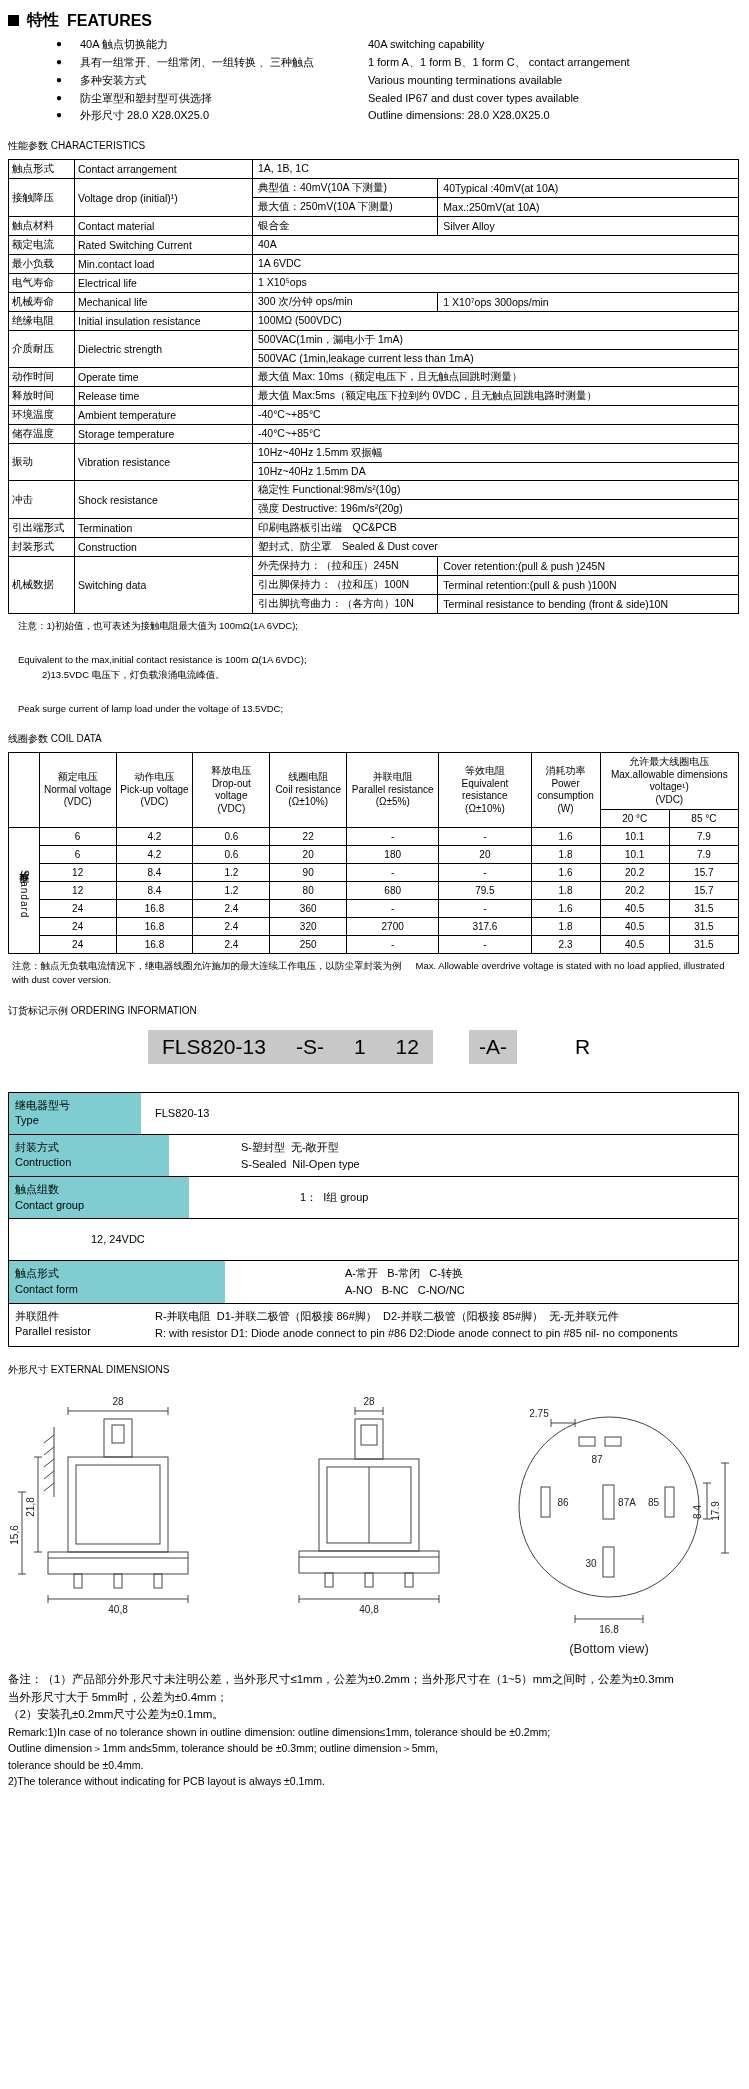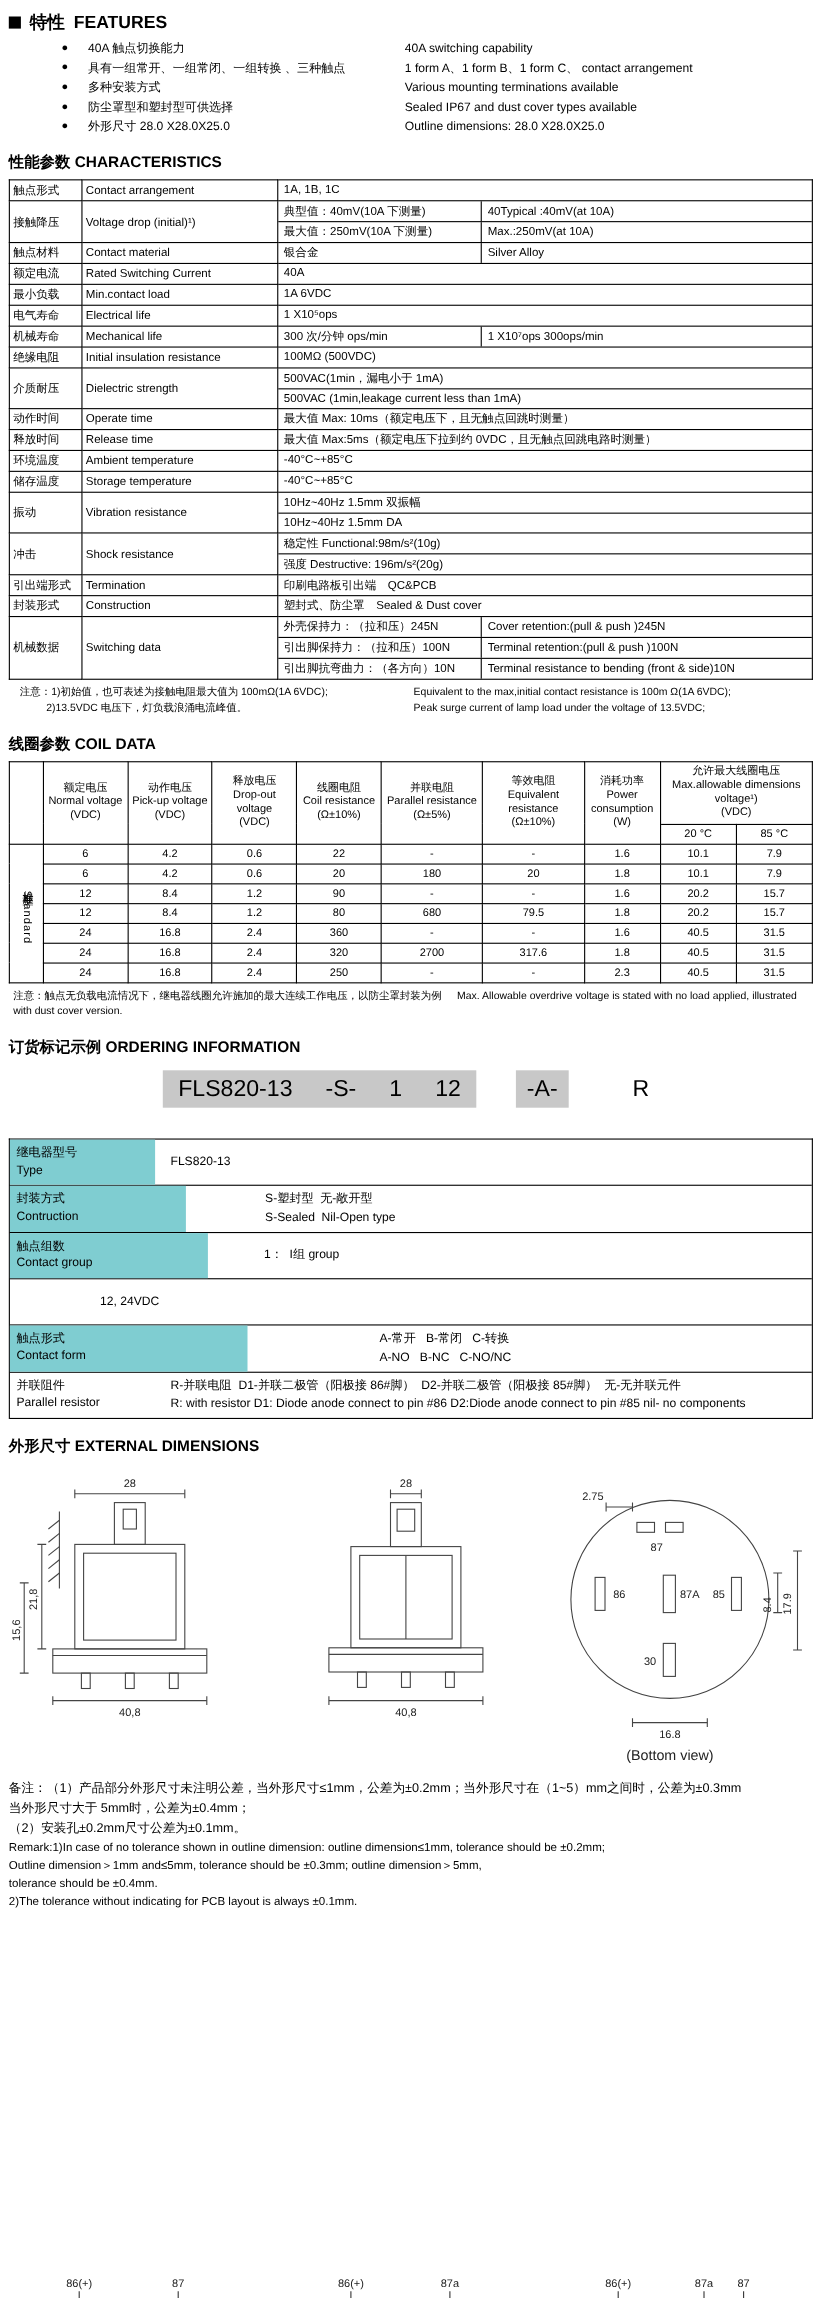--- a/index.html
+++ b/index.html
@@ -3,44 +3,44 @@
 <meta charset="utf-8">
 <style>
   * { margin:0; padding:0; box-sizing:border-box; }
   html,body { background:#fff; }
   body { width:749px; color:#000; font-family:"Liberation Sans","DejaVu Sans",sans-serif; font-size:11px; }
   .page { padding:8px 10px 14px 8px; }
 
   
   .feat-heading { display:flex; align-items:center; gap:8px; font-size:16px; font-weight:bold; margin-top:2px; }
   .sq { width:11px; height:11px; background:#000; display:inline-block; }
-  .sec-heading { font-size:14px; font-weight:bold; margin:16px 0 6px 0; }
+  .sec-heading { font-size:10px; font-weight:normal; margin:16px 0 6px 0; }
 
   
   .feat-list { margin-top:6px; }
   .feat-row { display:flex; margin:3px 0 3px 48px; line-height:1.35; }
   .feat-bullet { width:24px; font-size:10px; }
   .feat-cn { width:288px; padding-right:10px; }
   .feat-en { flex:1; }
 
   
   table.char { border-collapse:collapse; width:100%; table-layout:fixed; }
   table.char td { border:1px solid #000; vertical-align:middle; font-size:10.5px; }
   td.c-cn { width:66px; padding:2px 3px; }
   td.c-en { width:178px; padding:2px 3px; }
   td.c-val { padding:0; }
   .val-line { position:relative; padding:2px 5px; min-height:18px; }
   .val-line.sep { border-top:1px solid #000; }
   .val-r { position:absolute; left:38%; top:0; bottom:0; padding:2px 5px; border-left:1px solid #000; display:flex; align-items:center; }
 
   .note { font-size:9.5px; margin:5px 0 0 10px; line-height:1.5; }
-  .note-line { display:flex; }
+  .note-line { display:flex;flex-direction:column; }
   .note-cn { width:358px; }
   .note-cn.indent { padding-left:24px; }
-  .note-en { flex:1; }
+  .note-en { flex:1;margin-top:20px; }
 
   
   table.coil { border-collapse:collapse; width:100%; table-layout:fixed; margin-top:4px; }
   table.coil th, table.coil td { border:1px solid #000; text-align:center; font-weight:normal; font-size:10px; padding:3px 1px; }
   table.coil th div { line-height:1.25; }
   .coil-group { vertical-align:middle; }
   .coil-group-inner { writing-mode:vertical-rl; margin:0 auto; white-space:nowrap; font-size:10px; letter-spacing:1px; }
   .coil-note { margin-left:4px; font-size:9.5px; }
   .coil-note span { margin-right:14px; }
 
@@ -55,21 +55,21 @@
   .order-val { flex:1; padding:5px 6px; display:flex; flex-direction:column; justify-content:center; gap:2px; }
   .order-val div { white-space:pre-wrap; line-height:1.35; }
   .order-row:nth-child(1) .order-label { width:132px; }
   .order-row:nth-child(2) .order-label { width:160px; }
   .order-row:nth-child(3) .order-label { width:180px; }
   .order-row:nth-child(4) .order-label { width:198px; }
   .order-row:nth-child(5) .order-label { width:216px; }
   .order-row:nth-child(6) .order-label { width:140px; background:transparent; }
   .order-row:nth-child(1) .order-val { padding-left:14px; }
   .order-row:nth-child(2) .order-val { padding-left:72px; }
-  .order-row:nth-child(3) .order-val { padding-left:51px; }
+  .order-row:nth-child(3) .order-val { padding-left:111px; }
   .order-row:nth-child(4) .order-val { padding-left:82px; }
   .order-row:nth-child(5) .order-val { padding-left:120px; }
 
   
   .dims { display:flex; justify-content:space-between; margin-top:10px; }
   .dims svg text { font-family:"Liberation Sans","DejaVu Sans",sans-serif; font-size:10px; fill:#222; }
   .dims svg text.cap { font-size:13px; }
 
   
   .remarks { margin-top:12px; line-height:1.55; }

